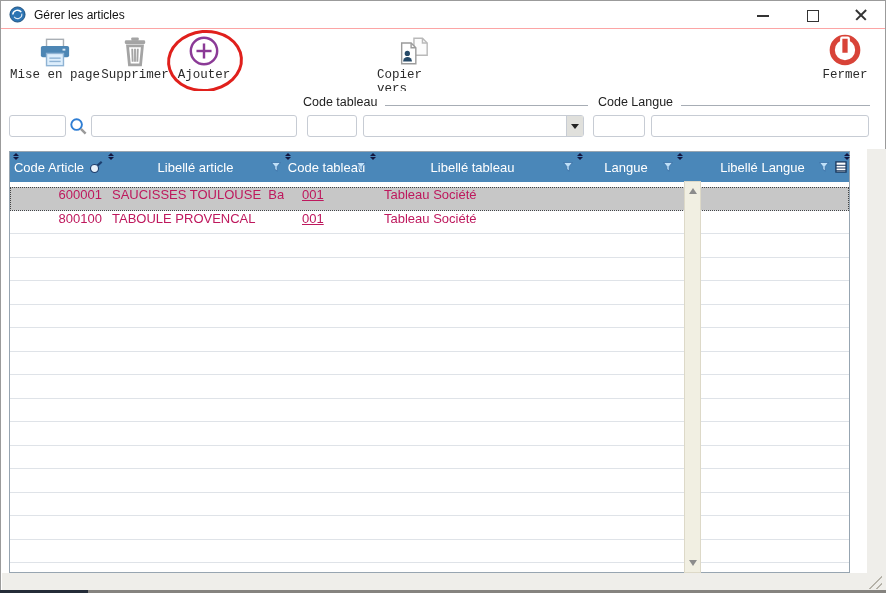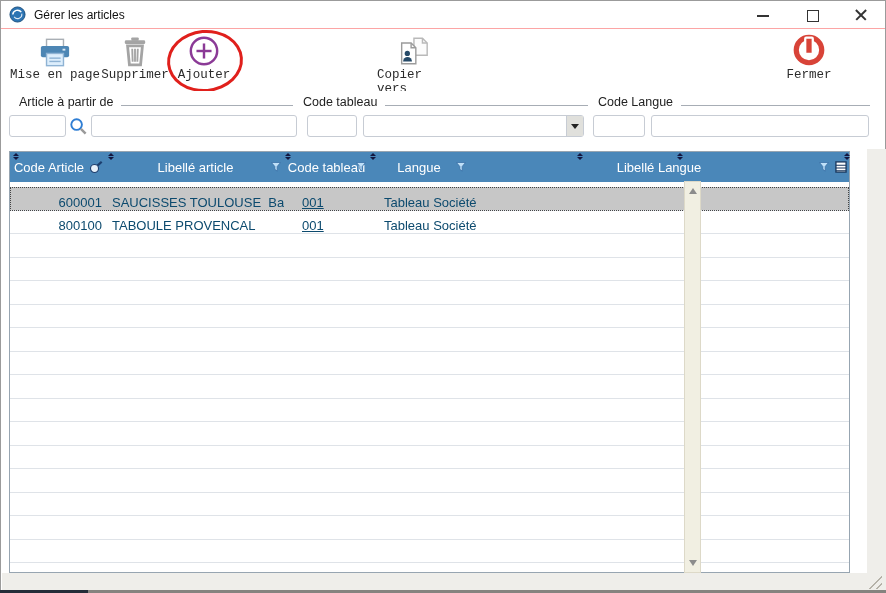--- a/index.html
+++ b/index.html
@@ -26,21 +26,21 @@
   .toolbar { position:absolute; top:28px; left:0; right:0; height:62px; background:#fff;font-family:Liberation Mono, monospace; }
   .tbtn { position:absolute; top:2px; display:flex; flex-direction:column; align-items:center;
           gap:1px; font-size:12.5px; color:#2b2b2b; cursor:pointer; }
   .tbtn .ticon { height:36px; display:flex; align-items:flex-end; justify-content:center; }
   .tbtn-mise      { left:8px;   width:92px; }
   .tbtn-supprimer { left:102px; width:64px;text-align:center; }
   .tbtn-ajouter   { left:172px; width:62px; }
   .tbtn-valeurs   { left:239px; width:104px; }
   .tbtn-copier    { left:348px; width:72px;margin-left:28px; }
   .tbtn-rafraichir{ left:737px; width:70px; }
-  .tbtn-fermer    { left:780px; width:56px; }
+  .tbtn-fermer    { left:816px; width:56px; }
   .blue-circle { width:34px; height:34px; border-radius:50%; background:#4a7dad; margin-bottom:1px; }
   .red-ellipse { position:absolute; left:166px; top:1px; width:76px; height:62px;
                  border:3px solid #e0201c; border-radius:50%; transform:rotate(-5deg); pointer-events:none; }
 
   
   .filters { position:absolute; top:90px; left:0; right:0; height:58px; background:#fff;
              font-size:12.5px; color:#222; }
   .fg { position:absolute; top:2px; height:16px; display:flex; align-items:flex-end; }
   .fg .lbl { padding:0 8px 0 10px; white-space:nowrap; }
   .fg .line { flex:1; border-bottom:1px solid #a7adb5; margin-bottom:3px; }
@@ -71,22 +71,22 @@
   .th .funnel { position:absolute; right:3px; top:50%; transform:translateY(-50%); line-height:0; }
   .w1 { width:97px; } .w2 { width:177px; } .w3 { width:85px; } .w4 { width:207px; } .w5 { width:100px; } .w6 { flex:1; }
   .chooser { position:absolute; right:2px; top:50%; transform:translateY(-50%); line-height:0; cursor:pointer; }
   .th6 .funnel { right:20px; }
   .sc { position:absolute; top:1px; width:7px; }
   .sc::before { content:""; display:block; margin:0 auto 1px; width:0; height:0;
         border-left:3px solid transparent; border-right:3px solid transparent; border-bottom:3.5px solid #131740; }
   .sc::after  { content:""; display:block; margin:0 auto; width:0; height:0;
         border-left:3px solid transparent; border-right:3px solid transparent; border-top:3.5px solid #131740; }
   .tbody { position:absolute; left:0; top:30px; width:839px; bottom:0; overflow:hidden; padding-top:5px; }
-  .row { display:flex; align-items:flex-end; height:23.5px; border-bottom:1px solid #dfe3e8;
-         font-size:13px; color:#0c4a6e; cursor:pointer; }
+  .row { display:flex; align-items:flex-start; height:23.5px; border-bottom:1px solid #dfe3e8;
+         font-size:13px; color:#be185d; cursor:pointer; }
   .row.selected { background:#c7c7c7; outline:1px dotted #444; outline-offset:-1px; }
   .cell { white-space:pre; overflow:hidden; }
   .cell.c1 { width:97px; text-align:right; padding-right:5px; }
   .cell.c2 { width:177px; padding-left:5px; }
   .cell.c3 { width:85px; padding-left:18px;text-decoration:underline; }
   .cell.c4 { width:207px; padding-left:15px; }
   .cell.c5 { width:100px; }
   .cell.c6 { flex:1; }
 
   
@@ -192,24 +192,20 @@
           <rect x="14" y="5" width="8" height="17" rx="1" fill="#d84338" stroke="#ffffff" stroke-width="2.4"></rect>
         </svg>
       </span>
       <span>Fermer</span>
     </div>
 
     <div class="red-ellipse"></div>
   </div>
 
   <div class="filters">
-    <div class="fg fg1">
-      <span class="lbl">Article à partir de</span>
-      <span class="line"></span>
-    </div>
     <div class="fg fg2">
       <span class="lbl">Code tableau</span>
       <span class="line"></span>
     </div>
     <div class="fg fg3">
       <span class="lbl">Code Langue</span>
       <span class="line"></span>
     </div>
 
     <input class="fin fin1" value="" style="">
@@ -250,20 +246,28 @@
           </span>
         </div>
         <div class="th w3">
           <span>Code tableau</span>
           <span class="funnel">
             <svg width="10" height="10" viewBox="0 0 11 11">
                 <path d="M0.5 0.5 H10.5 L6.8 5 V10 L4.2 8 V5 Z" fill="#bfe0f8" stroke="#3a70a5" stroke-width="0.9"></path>
               </svg>
           </span>
         </div>
+        <div class="th w4">
+          <span>Libellé tableau</span>
+          <span class="funnel">
+            <svg width="10" height="10" viewBox="0 0 11 11">
+                <path d="M0.5 0.5 H10.5 L6.8 5 V10 L4.2 8 V5 Z" fill="#bfe0f8" stroke="#3a70a5" stroke-width="0.9"></path>
+              </svg>
+          </span>
+        </div>
         <div class="th w5">
           <span>Langue</span>
           <span class="funnel">
             <svg width="10" height="10" viewBox="0 0 11 11">
                 <path d="M0.5 0.5 H10.5 L6.8 5 V10 L4.2 8 V5 Z" fill="#bfe0f8" stroke="#3a70a5" stroke-width="0.9"></path>
               </svg>
           </span>
         </div>
         <div class="th w6 th6">
           <span>Libellé Langue</span>

